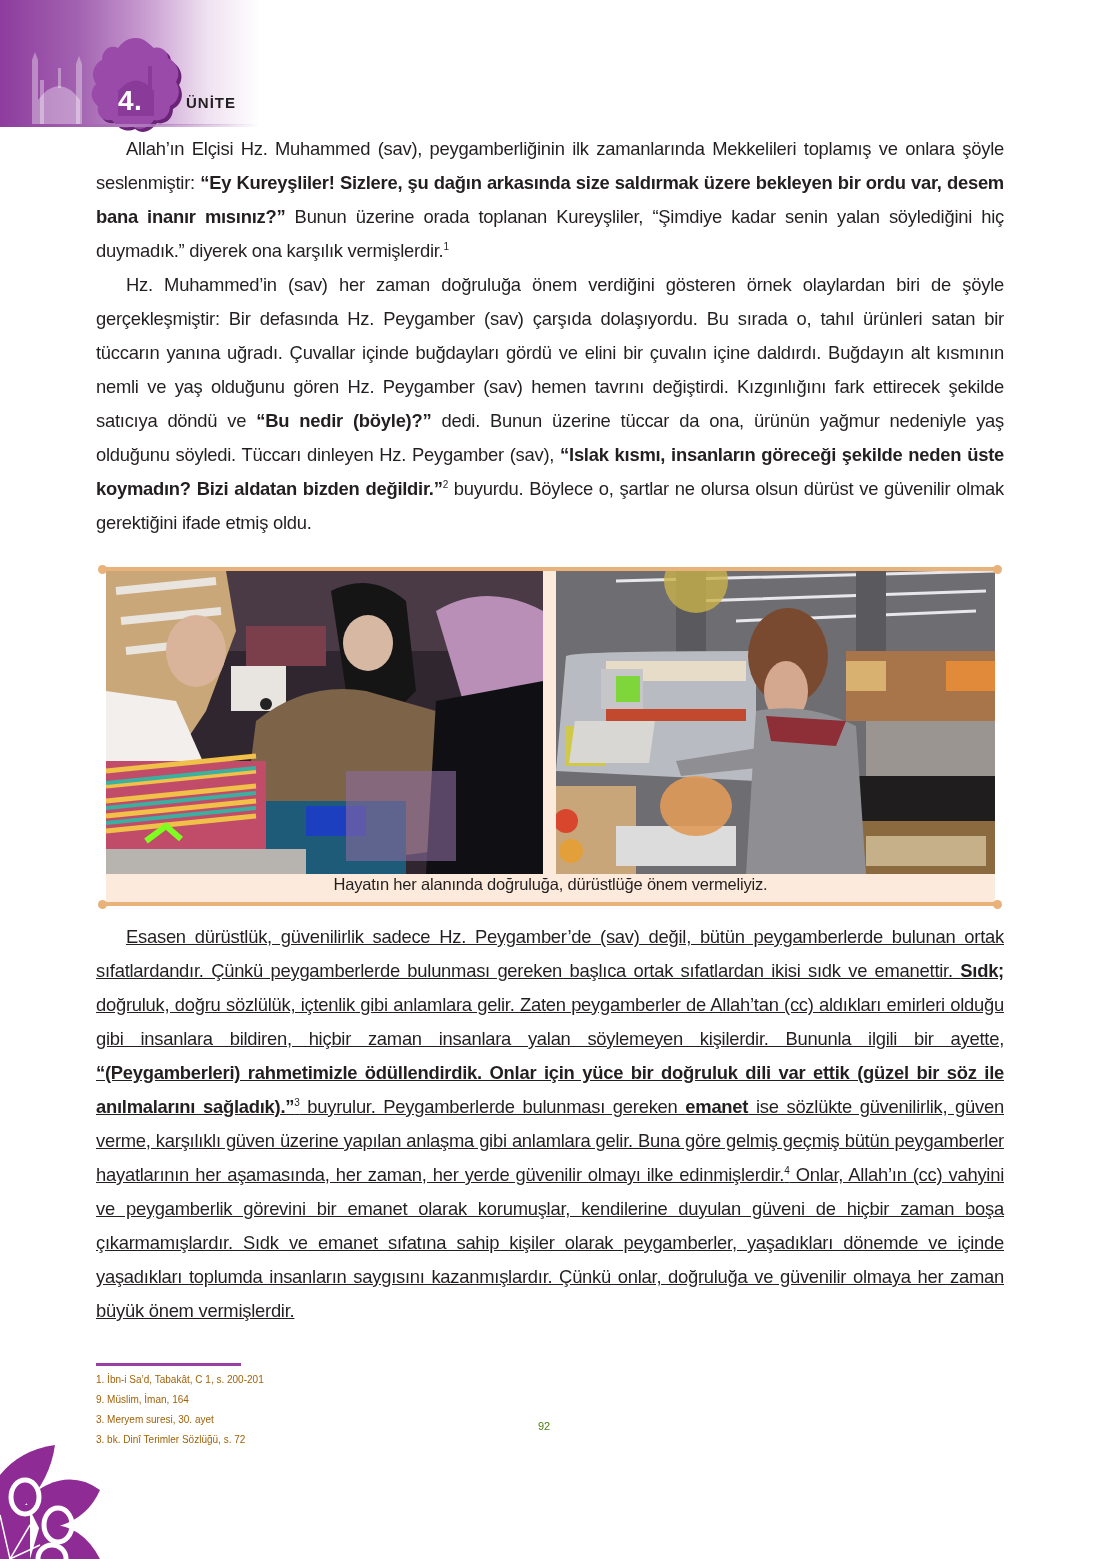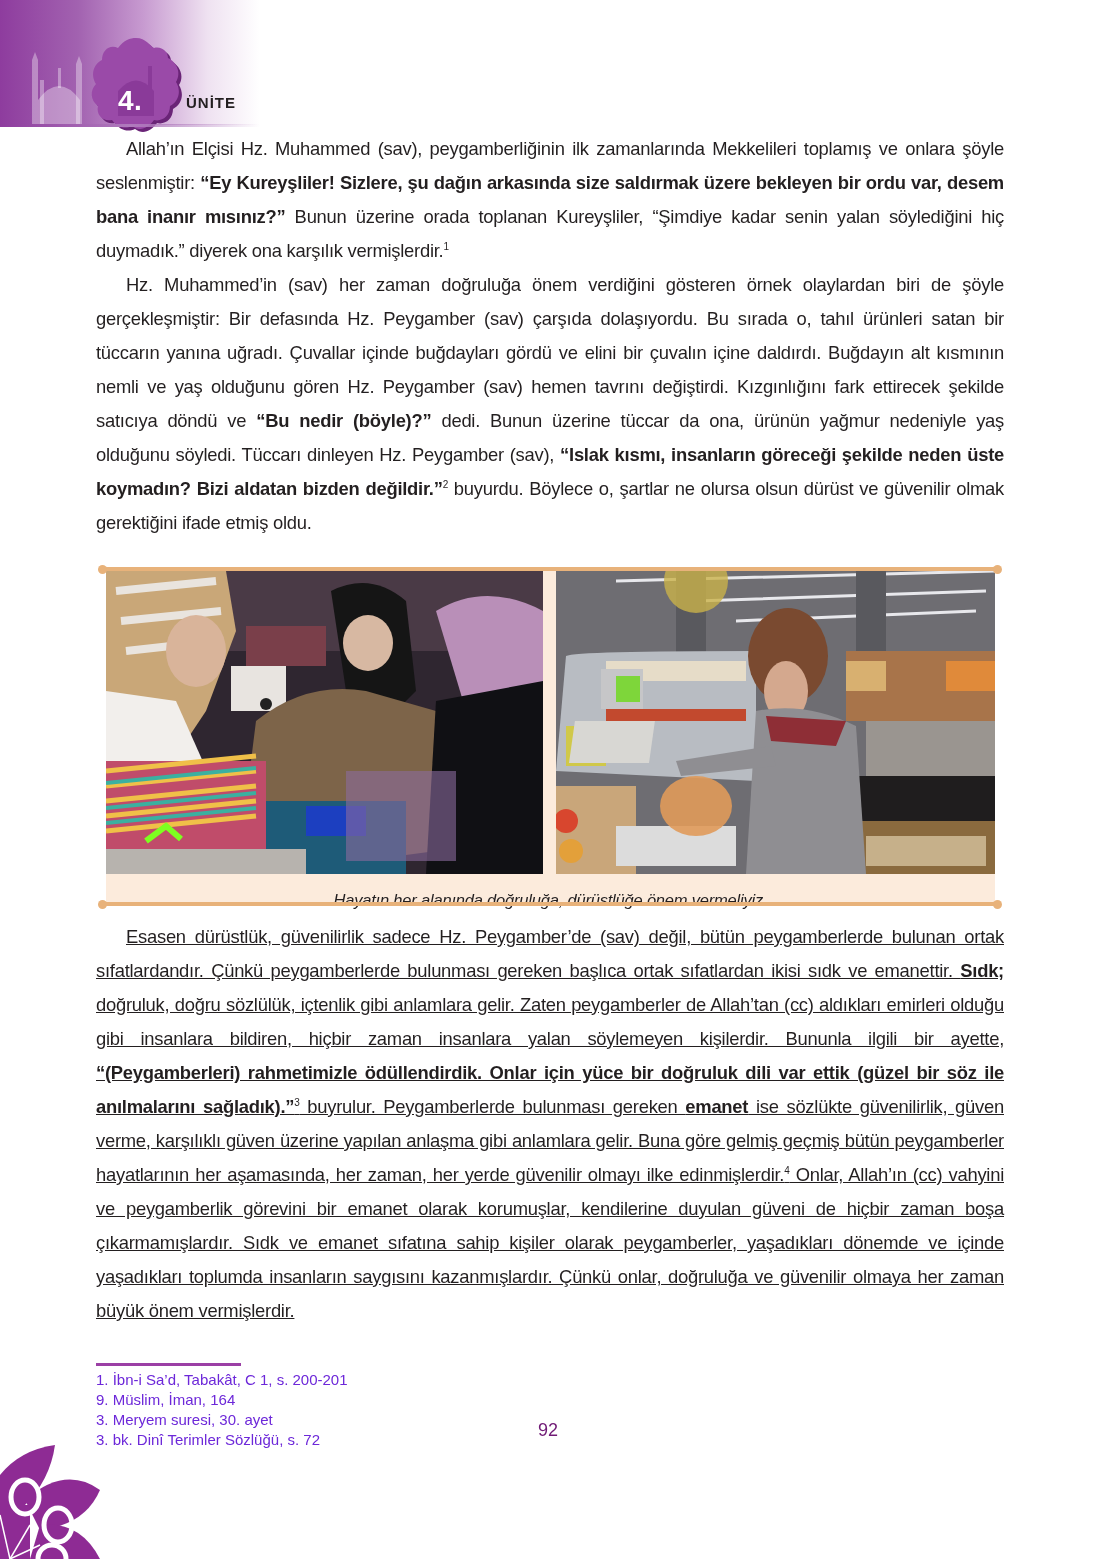--- a/index.html
+++ b/index.html
@@ -40,31 +40,31 @@
     .figure { position: absolute; left: 96px; top: 563px; width: 908px; height: 346px; }
     .fig-rule { position: absolute; left: 6px; right: 6px; height: 4px; background: #e8b27a; }
     .fig-rule.top { top: 4px; }
     .fig-rule.bottom { top: 339px; }
     .fig-dot { position: absolute; width: 9px; height: 9px; border-radius: 50%; background: #e8b27a; }
     .fig-bg { position: absolute; left: 10px; top: 8px; width: 889px; height: 331px; background: #fcebdc; }
     .photo { position: absolute; top: 8px; height: 303px; overflow: hidden; }
     .photo-left { left: 10px; width: 437px; background: #3a2c33; }
     .photo-right { left: 460px; width: 439px; background: #7e7c80; }
     .caption {
-      position: absolute; left: 10px; top: 324px; width: 889px; height: 27px;
-      text-align: center; font-style: italic; font-size: 16.5px; line-height: 27px;
+      position: absolute; left: 10px; top: 308px; width: 889px; height: 27px;
+      text-align: center; font-size: 16.5px; line-height: 27px;
       color: #231f20; letter-spacing: -0.2px;
     }
 
     
     .fn-rule { position: absolute; left: 96px; top: 1363px; width: 145px; height: 3px; background: #9b3fa5; }
-    .footnotes { position: absolute; left: 96px; top: 1370px; font-size: 15px; line-height: 20px; color: #6d28d9; }
-
-    
-    .page-number { position: absolute; left: 538px; top: 1420px; font-size: 18px; color: #701a75; }
+    .footnotes { position: absolute; left: 96px; top: 1370px; font-size: 10px; line-height: 20px; color: #a16207; }
+
+    
+    .page-number { position: absolute; left: 538px; top: 1420px; font-size: 11px; color: #4d7c0f; }
     .flower { position: absolute; left: 0; top: 1445px; width: 110px; height: 114px; }
   </style>
 </head>
 <body>
 
 <div class="header">
   <div class="header-band"></div>
   <svg class="mosque" viewBox="0 0 80 75">
     <g fill="#ffffff" fill-opacity="0.35">
       <rect x="14" y="10" width="6" height="65"></rect>

